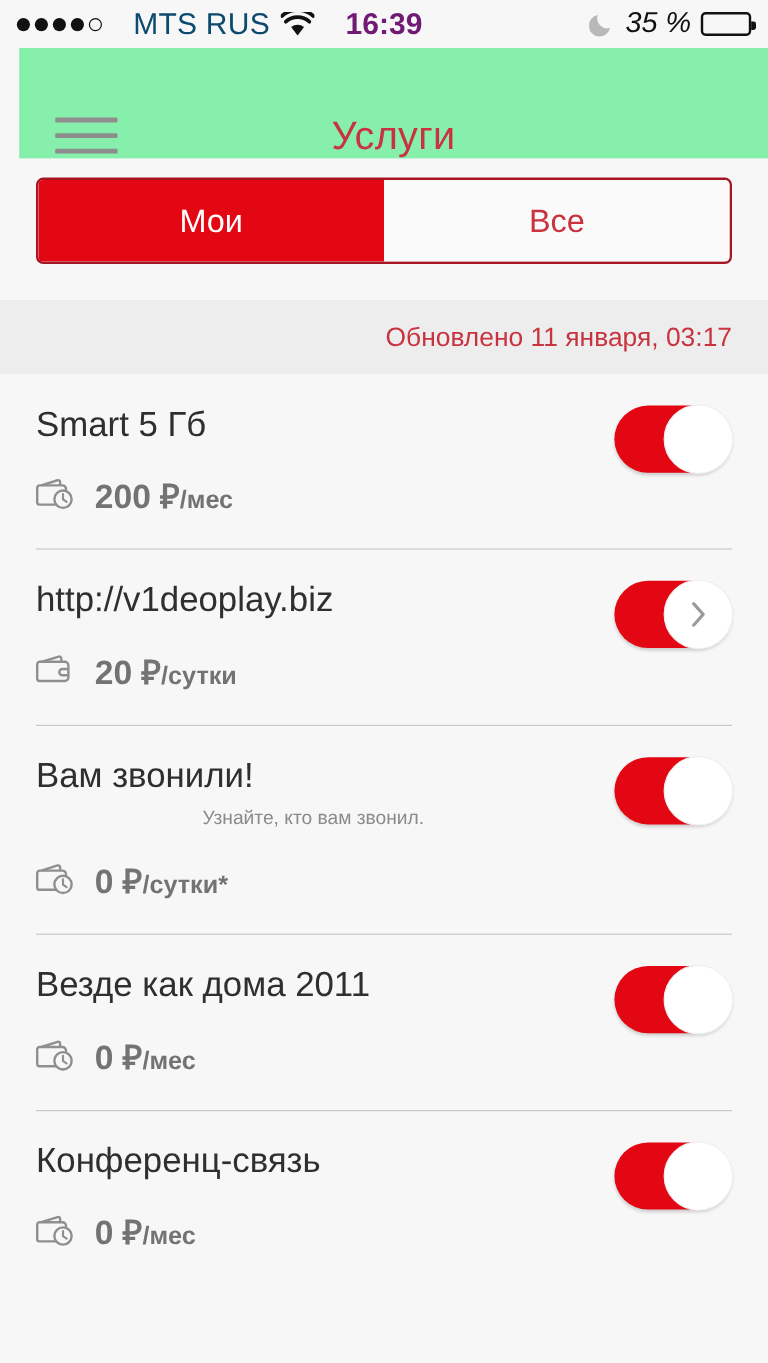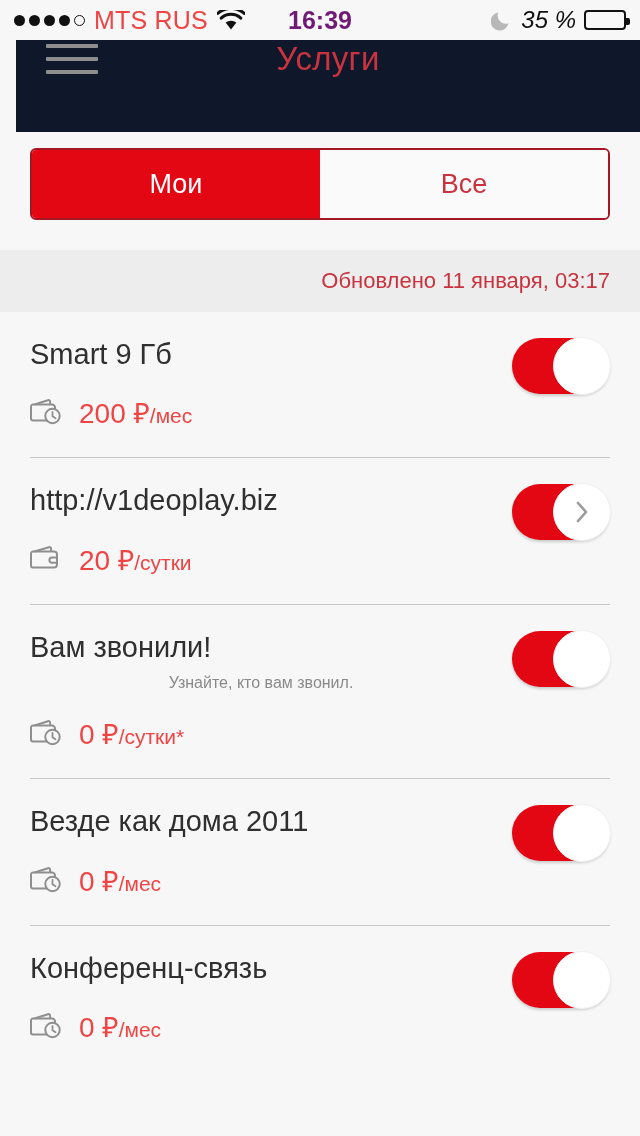--- a/index.html
+++ b/index.html
@@ -42,21 +42,22 @@
     border-radius: 50%;
     background: #111;
   }
   .dot.hollow {
     background: transparent;
     border: 1.6px solid #111;
   }
   .carrier {
     font-size: 25px;
     letter-spacing: 0.2px;
-    color: #ef4444;
+    color: #0c4a6e;
+    margin-left: 17px;
   }
   .wifi-icon { display: block; }
   .status-center {
     position: absolute;
     left: 0; right: 0;
     text-align: center;
     font-size: 25px;
     font-weight: bold;
     color: #701a75;
     pointer-events: none;
@@ -95,23 +96,23 @@
   .battery-fill {
     height: 100%;
     background: #111;
     border-radius: 1px;
   }
 
   
   .nav-bar {
     height: 92px;
     display: flex;
-    align-items: flex-start;
+    align-items: flex-end;
     padding: 0 30px;
-    background: #0f172a;
+    background: #86efac;
     position: relative;
     margin-left: 16px;
   }
   .hamburger {
     width: 52px;
     height: 38px;
     display: flex;
     flex-direction: column;
     justify-content: space-between;
     padding: 4px 0;
@@ -211,22 +212,23 @@
   }
   .price-row {
     display: flex;
     align-items: center;
     gap: 13px;
     margin-top: 22px;
   }
   .wallet-icon { display: block; flex: none; }
   .price-text {
     font-size: 28px;
-    color: #ef4444;
+    color: #737373;
     white-space: nowrap;
+    font-weight: bold;
   }
   .price-text .unit {
     font-size: 21px;
   }
   .divider {
     height: 1px;
     background: #c8c8c8;
     margin: 26px 0 0 0;
   }
 
@@ -310,21 +312,21 @@
 </div>
 
 <div class="updated-bar">
   <span class="updated-text">Обновлено 11 января, 03:17</span>
 </div>
 
 <div class="service-list">
     <div class="service-item">
       <div class="service-row">
          <div class="service-info">
-           <div class="service-title">Smart 9 Гб</div>
+           <div class="service-title">Smart 5 Гб</div>
 
            <div class="price-row">
              <span>
               <svg class="wallet-icon" width="36" height="30" viewBox="0 0 36 30">
     <path d="M3 7.5 h19 a3 3 0 0 1 3 3 v10 a3 3 0 0 1 -3 3 h-19 a2 2 0 0 1 -2 -2 v-12 a2 2 0 0 1 2 -2 z" fill="none" stroke="#8f8f8f" stroke-width="2"></path>
     <path d="M4.5 7.5 L18 3.2 a1.6 1.6 0 0 1 2.1 1.5 v2.8" fill="none" stroke="#8f8f8f" stroke-width="2" stroke-linejoin="round"></path>
     <circle cx="22.5" cy="19" r="7.2" fill="#f7f7f7" stroke="#8f8f8f" stroke-width="2"></circle>
     <path d="M22.5 14.8 v4.4 l3 2" fill="none" stroke="#8f8f8f" stroke-width="1.8" stroke-linecap="round"></path>
   </svg>
             </span>

